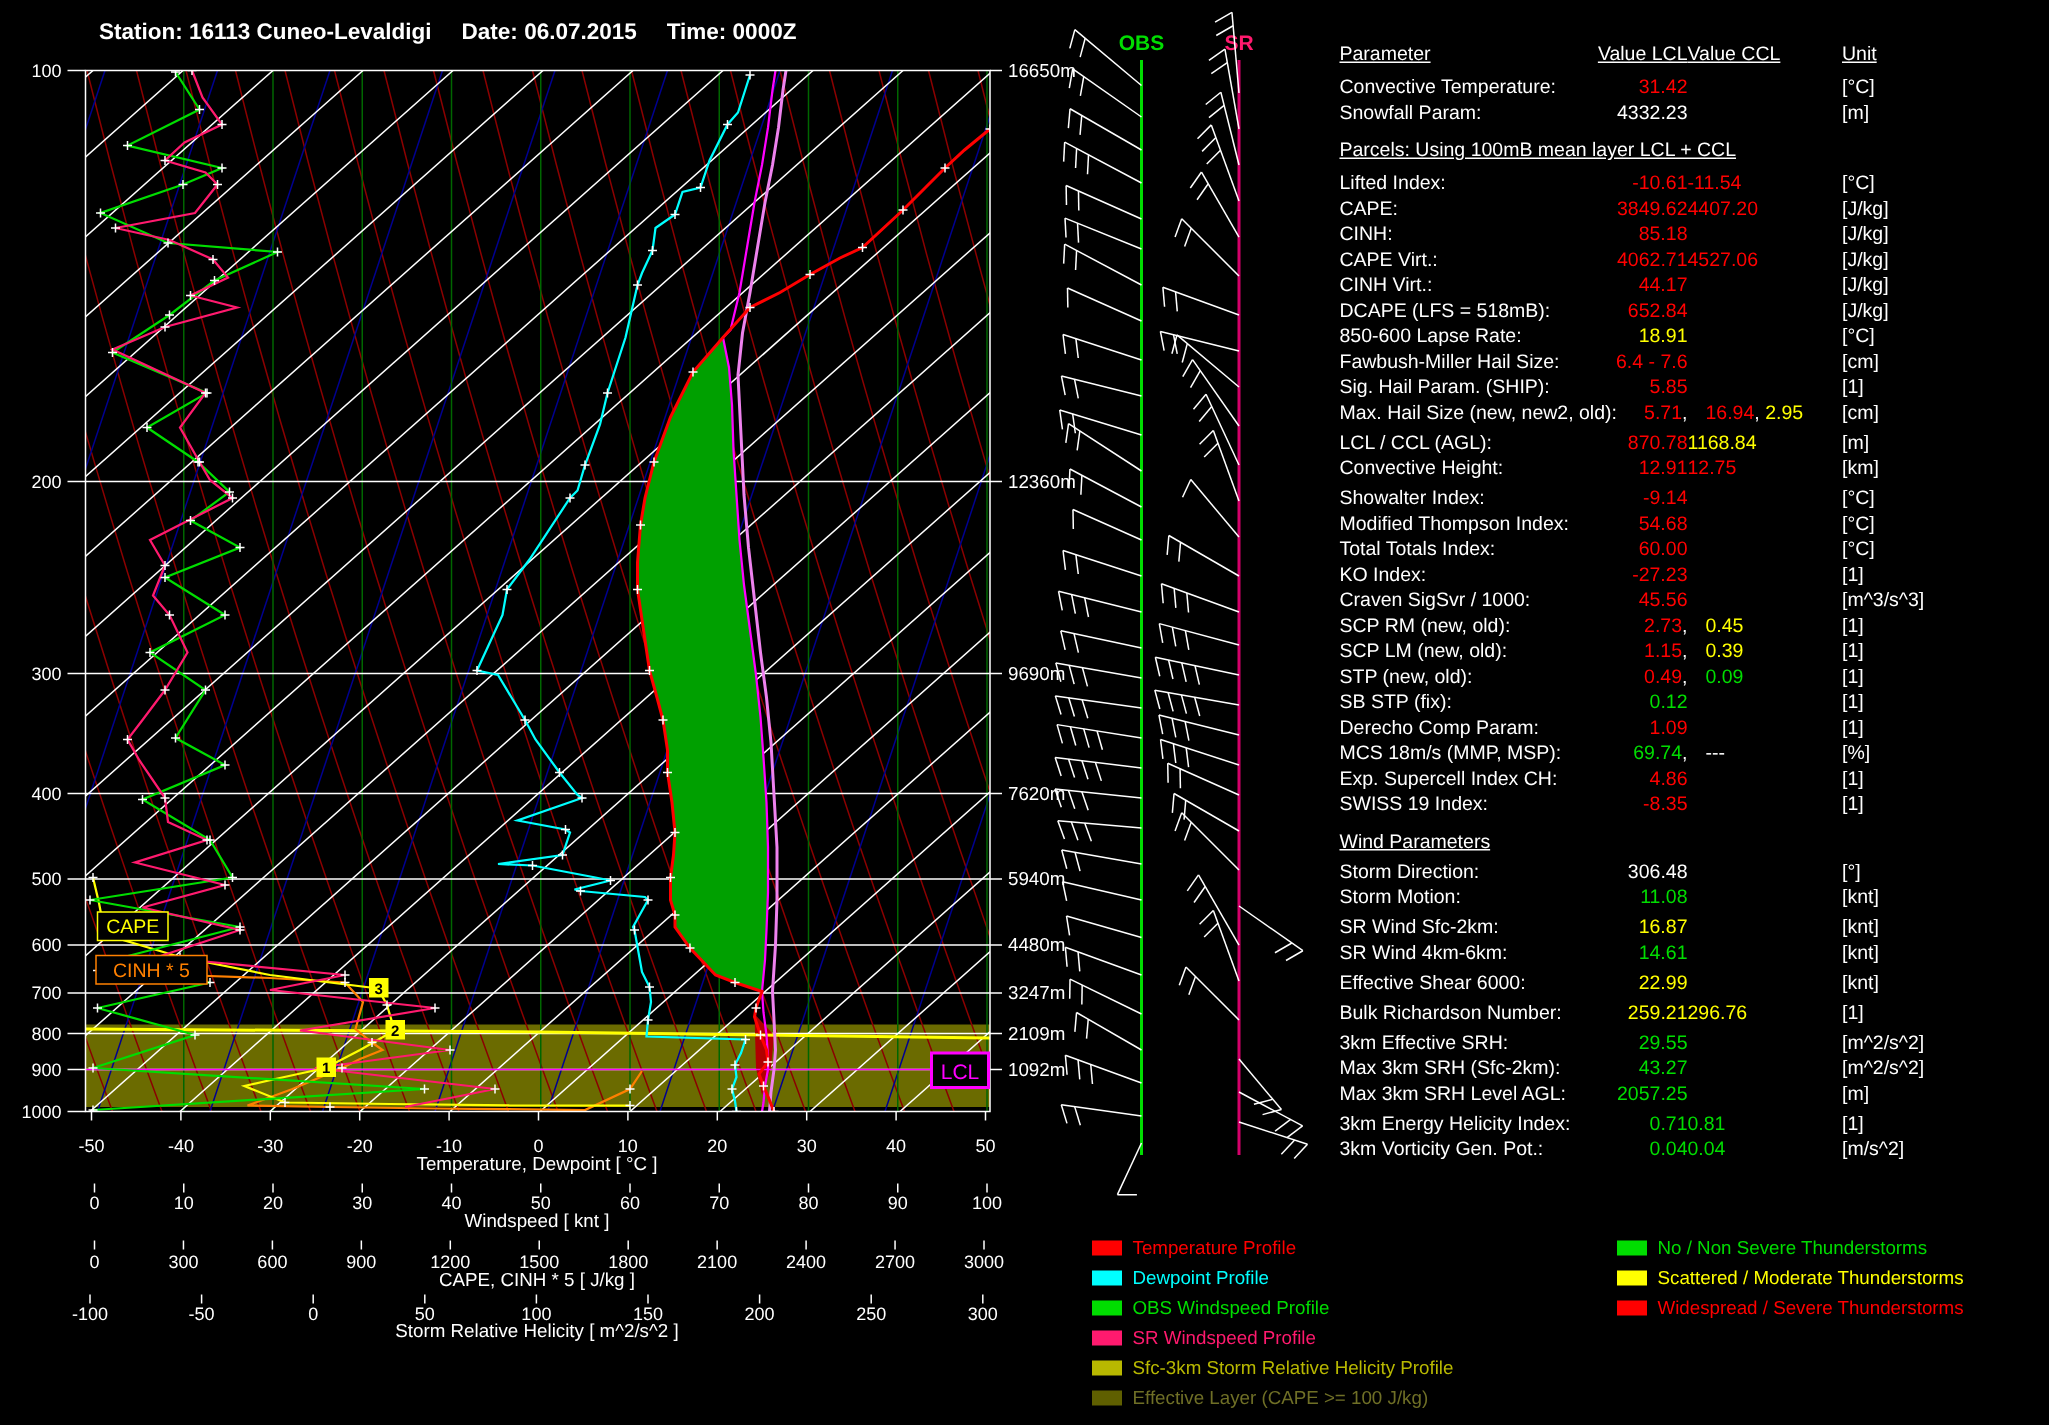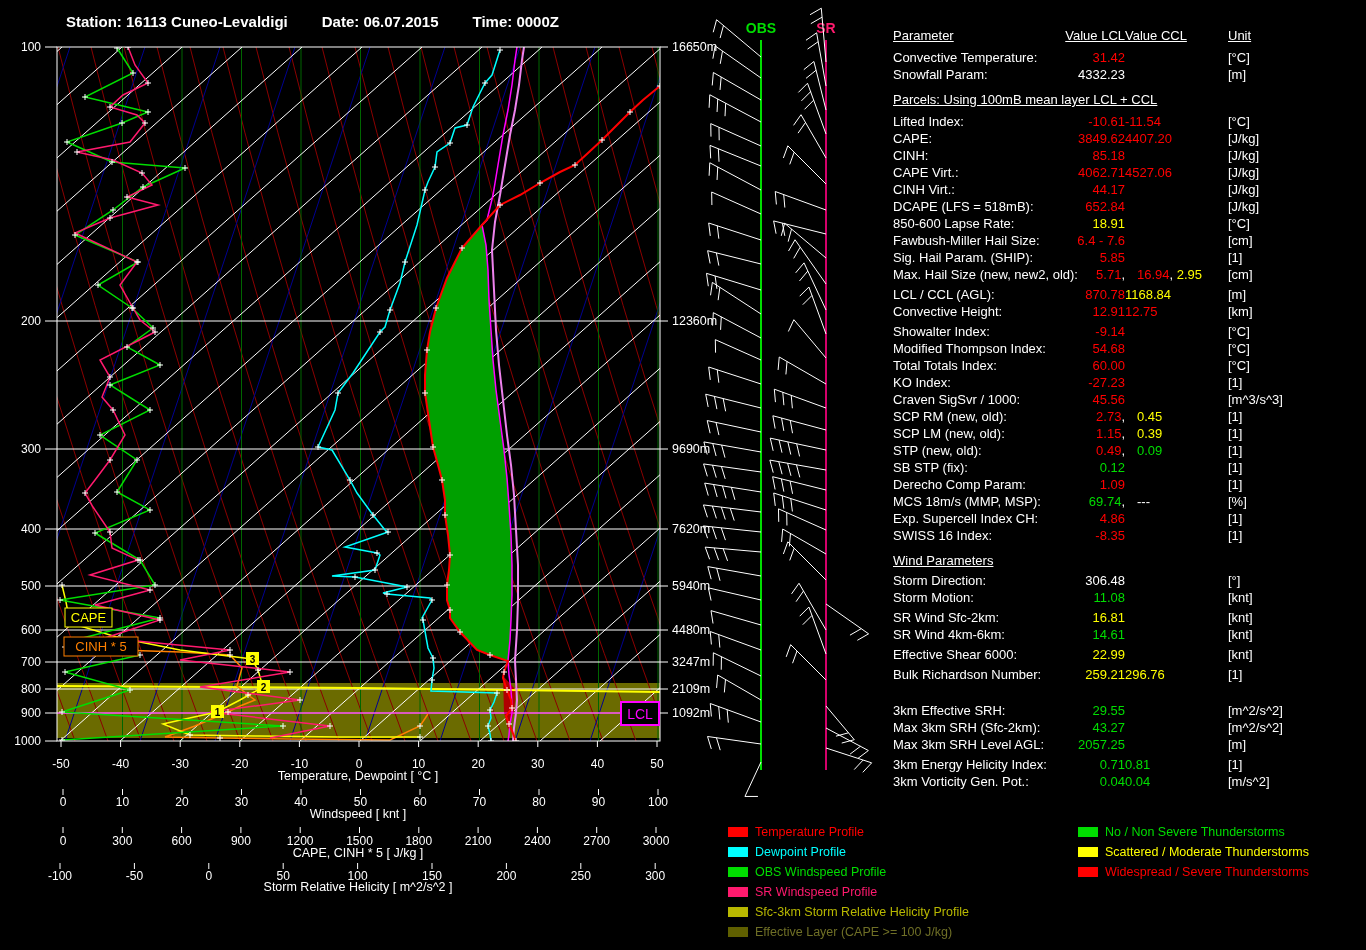--- a/index.html
+++ b/index.html
@@ -1,19 +1,19 @@
 <!DOCTYPE html>
 <html><head>
 <meta charset="utf-8">
 <style>
   html,body{margin:0;padding:0;background:#000;}
   body{width:1366px;height:950px;position:relative;overflow:hidden;
        font-family:"Liberation Sans",sans-serif;-webkit-font-smoothing:none;}
   #titlebar{position:absolute;left:66px;top:13px;color:#fff;font-size:15px;font-weight:bold;
-            display:flex;gap:34px;white-space:nowrap;}
+            display:flex;gap:20px;white-space:nowrap;}
   #chart-svg{position:absolute;left:0;top:0;}
   
   #param-table{position:absolute;left:893px;top:27px;width:470px;color:#fff;font-size:13px;}
   .trow{position:relative;height:17px;line-height:17px;white-space:nowrap;}
   .trow .lbl{position:absolute;left:0;}
   .trow .lcl{position:absolute;left:0;width:232px;text-align:right;}
   .trow .cclL{position:absolute;left:244px;text-align:left;}
   .trow .cclR{position:absolute;left:232px;width:88px;text-align:left;}
   .trow .unit{position:absolute;left:335px;}
   .thead{text-decoration:underline;}
@@ -883,21 +883,21 @@
 
       <span class="unit">[%]</span>
     </div>
     <div class="trow">
       <span class="lbl">Exp. Supercell Index CH:</span>
       <span class="lcl"><span style="color:#ff0000">4.86</span></span>
 
       <span class="unit">[1]</span>
     </div>
     <div class="trow">
-      <span class="lbl">SWISS 16 Index:</span>
+      <span class="lbl">SWISS 19 Index:</span>
       <span class="lcl"><span style="color:#ff0000">-8.35</span></span>
 
       <span class="unit">[1]</span>
     </div>
     <div class="trow" style="margin-top:8px">
       <span class="lbl thead">Wind Parameters</span>
     </div>
     <div class="trow" style="margin-top:3px">
       <span class="lbl">Storm Direction:</span>
       <span class="lcl"><span style="color:#ffffff">306.48</span></span>
@@ -905,21 +905,21 @@
       <span class="unit">[°]</span>
     </div>
     <div class="trow">
       <span class="lbl">Storm Motion:</span>
       <span class="lcl"><span style="color:#00dd00">11.08</span></span>
 
       <span class="unit">[knt]</span>
     </div>
     <div class="trow" style="margin-top:3px">
       <span class="lbl">SR Wind Sfc-2km:</span>
-      <span class="lcl"><span style="color:#ffff00">16.81</span></span>
+      <span class="lcl"><span style="color:#ffff00">16.87</span></span>
 
       <span class="unit">[knt]</span>
     </div>
     <div class="trow">
       <span class="lbl">SR Wind 4km-6km:</span>
       <span class="lcl"><span style="color:#00dd00">14.61</span></span>
 
       <span class="unit">[knt]</span>
     </div>
     <div class="trow" style="margin-top:3px">
@@ -928,21 +928,21 @@
 
       <span class="unit">[knt]</span>
     </div>
     <div class="trow" style="margin-top:3px">
       <span class="lbl">Bulk Richardson Number:</span>
       <span class="lcl"><span style="color:#ffff00">259.21</span></span>
 
       <span class="cclR"><span style="color:#ffff00">296.76</span></span>
       <span class="unit">[1]</span>
     </div>
-    <div class="trow" style="margin-top:19px">
+    <div class="trow" style="margin-top:3px">
       <span class="lbl">3km Effective SRH:</span>
       <span class="lcl"><span style="color:#00dd00">29.55</span></span>
 
       <span class="unit">[m^2/s^2]</span>
     </div>
     <div class="trow">
       <span class="lbl">Max 3km SRH (Sfc-2km):</span>
       <span class="lcl"><span style="color:#00dd00">43.27</span></span>
 
       <span class="unit">[m^2/s^2]</span>

